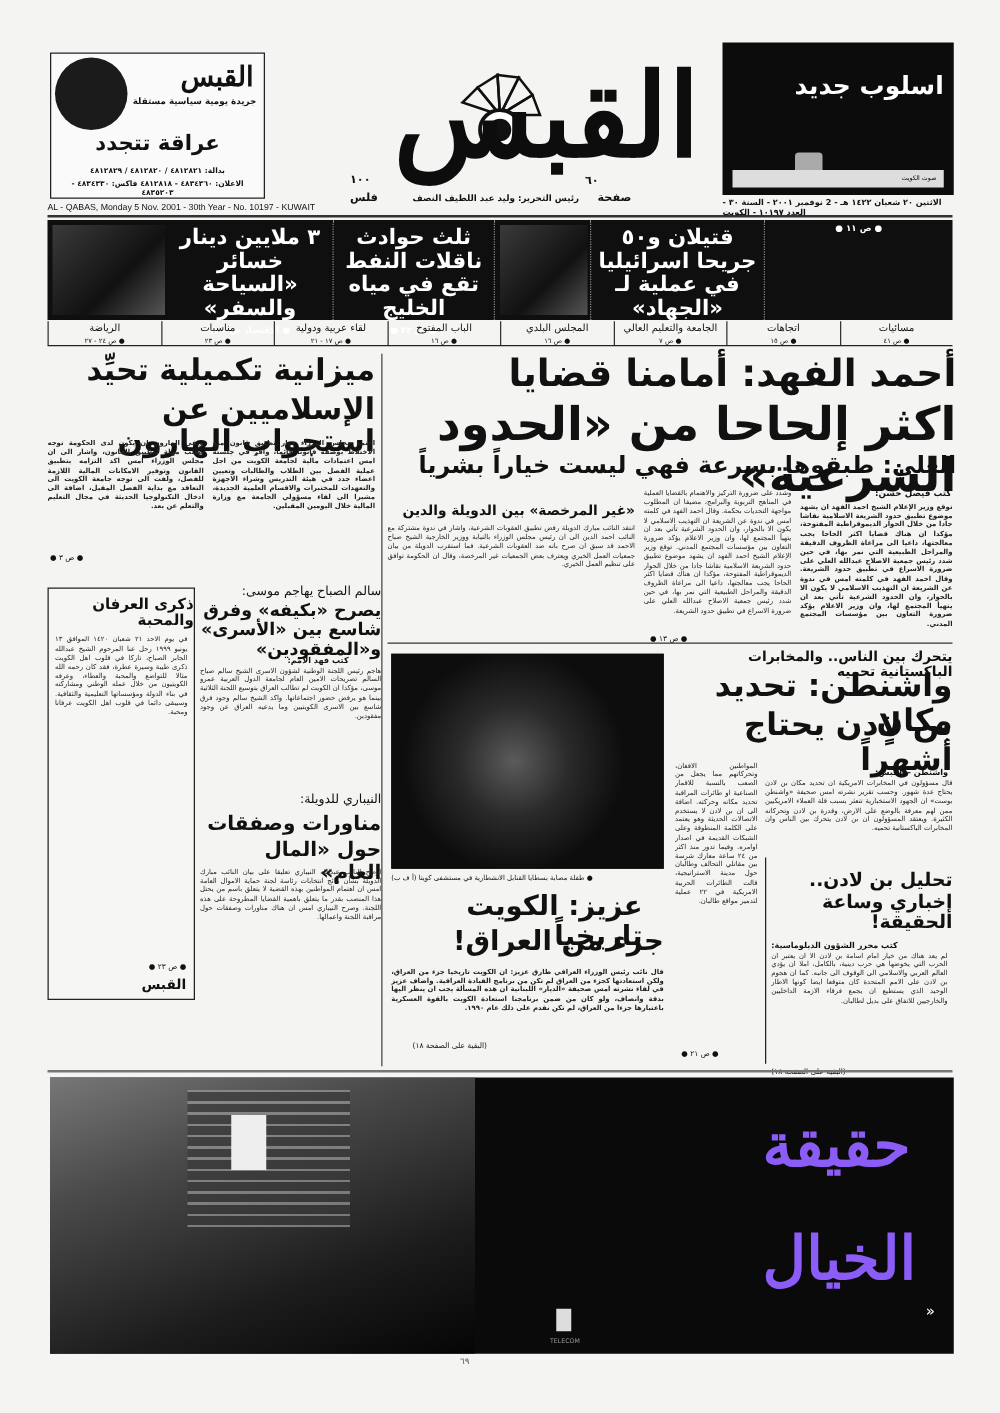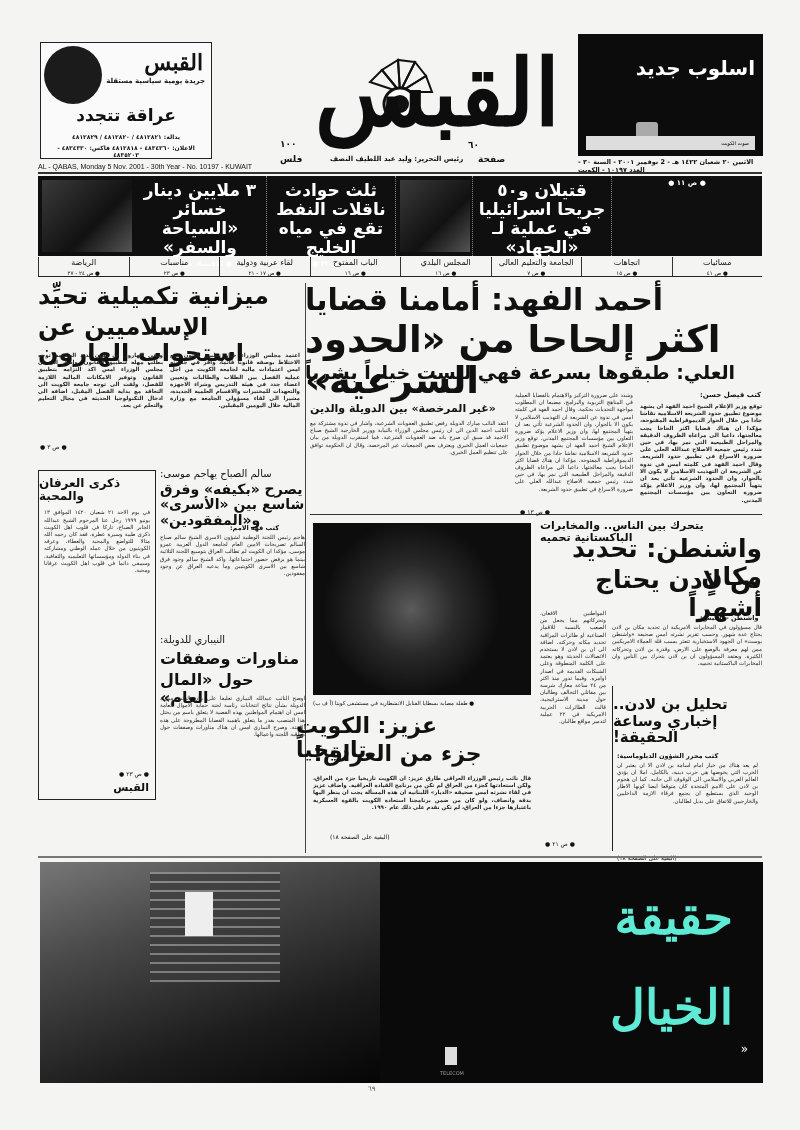--- a/index.html
+++ b/index.html
@@ -40,31 +40,31 @@
   .teaser .p { font-size: 7px; margin-top: 3px; }
   .teaser.sep { border-left: 1px dotted #888; }
   .photo-dark { position: absolute; background: linear-gradient(135deg, #3a3a3a, #111 60%, #555); }
 
   
   .index { left: 38px; top: 257px; width: 724px; height: 20px; display: flex; flex-direction: row-reverse; border-bottom: 1px solid #222; }
   .index .it { flex: 1; border-left: 1px solid #333; direction: rtl; text-align: center; font-size: 8px; line-height: 10px; padding-top: 1px; }
   .index .it small { display: block; font-size: 5.5px; }
 
   
-  .hl { font-weight: bold; direction: rtl; text-align: left; line-height: 1.1; }
+  .hl { font-weight: bold; direction: rtl; text-align: right; line-height: 1.1; }
   .body-text { font-size: 5.5px; line-height: 7.2px; direction: rtl; text-align: justify; color: #222; }
   .col-rule { width: 1px; background: #444; }
 
   .box-frame { border: 1.3px solid #222; }
   .photo-girl { background: radial-gradient(circle at 45% 50%, #5b5b5b 0, #2a2a2a 30%, #0d0d0d 60%), #111; }
   .bottom-ad { left: 40px; top: 862px; width: 723px; height: 221px; background: #0a0a0a; overflow: hidden; }
   .bottom-ad .img { position: absolute; left: 0; top: 0; width: 340px; height: 221px; background: linear-gradient(160deg, #777 0, #4a4a4a 30%, #1c1c1c 70%, #050505 100%); }
   .bottom-ad .grid { position: absolute; left: 110px; top: 10px; width: 130px; height: 110px; background: repeating-linear-gradient(0deg, #9a9a9a 0 2px, #3a3a3a 2px 9px); opacity: .7; }
   .bottom-ad .sign { position: absolute; left: 145px; top: 30px; width: 28px; height: 44px; background: #eee; }
-  .bottom-ad .title { position: absolute; right: 30px; top: 10px; color: #5eead4; font-size: 48px; font-weight: bold; direction: rtl; text-align: right; line-height: 90px; font-family: "DejaVu Serif", serif; }
+  .bottom-ad .title { position: absolute; right: 30px; top: 10px; color: #8b5cf6; font-size: 48px; font-weight: bold; direction: rtl; text-align: left; line-height: 90px; font-family: "DejaVu Serif", serif; }
   .bottom-ad .logo-mark { position: absolute; left: 405px; top: 185px; width: 12px; height: 18px; background: #ddd; }
   .bottom-ad .tiny { position: absolute; left: 400px; top: 208px; font-size: 5px; color: #999; }
   .bottom-ad .arrow { position: absolute; right: 15px; top: 180px; color: #fff; font-size: 12px; }
   .footer-num { left: 368px; top: 1085px; font-size: 7px; color: #555; }
 </style>
 </head>
 <body>
 
 <div class="abs ad-left">
   <div class="circle"></div>

